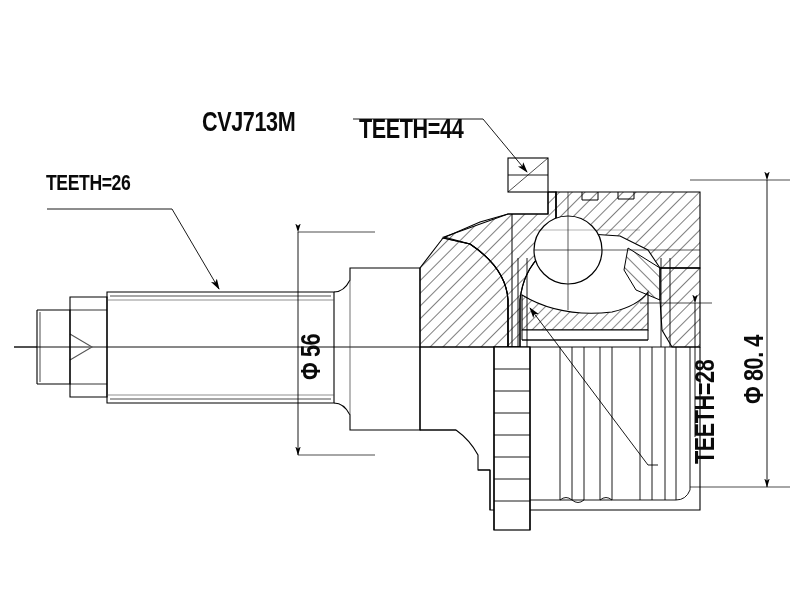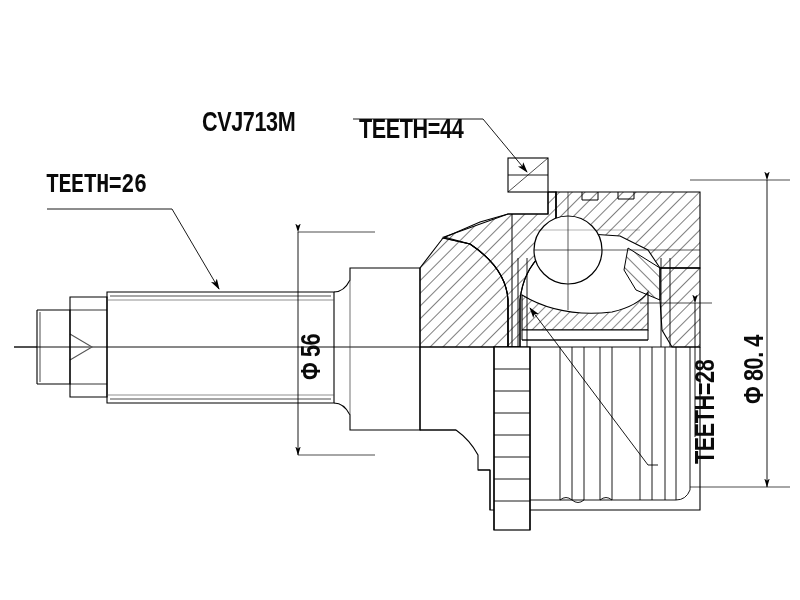--- a/index.html
+++ b/index.html
@@ -33,21 +33,21 @@
     letter-spacing: -0.5px;
     transform-origin: 0 0;
   }
   
   .lbl span.t {
     display: inline-block;
     transform: scaleX(0.80);
     transform-origin: left center;
   }
   #lbl-part    { left: 202px; top: 107px;  font-size: 27px; }
-  #lbl-teeth26 { left: 46px;  top: 170px;  font-size: 27px; font-family: Liberation Mono, monospace; }
+  #lbl-teeth26 { left: 46px;  top: 170px;  font-size: 22px; }
   #lbl-teeth44 { left: 359px; top: 70px;   font-size: 27px; margin-top: 44px; }
   #lbl-dia56   { left: 296px; top: 380px;  font-size: 27px; transform: rotate(-90deg); }
   #lbl-teeth28 { left: 690px; top: 464px;  font-size: 27px; transform: rotate(-90deg); }
   #lbl-dia804  { left: 739px; top: 404px;  font-size: 27px; transform: rotate(-90deg); }
 </style>
 </head>
 <body>
 
 <div id="sheet">
 

